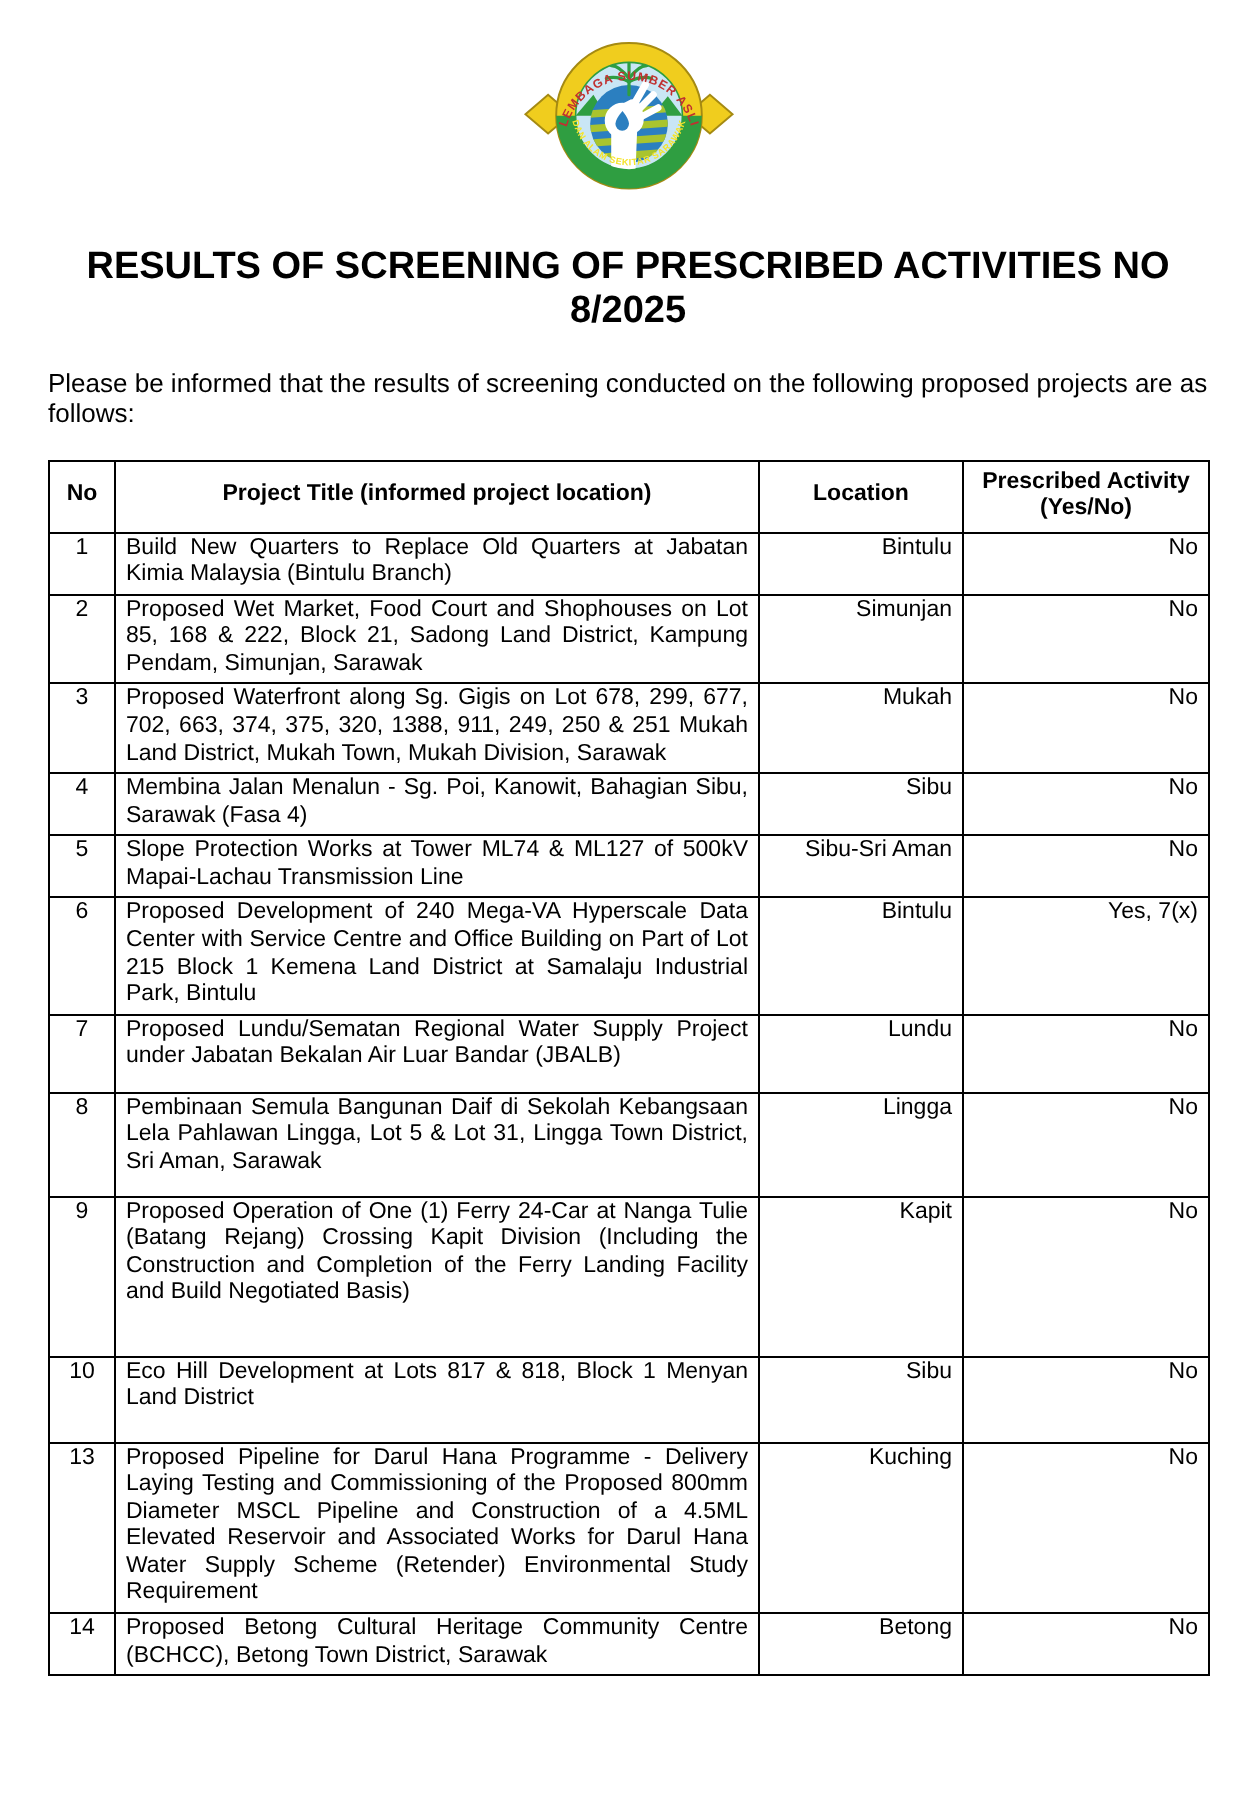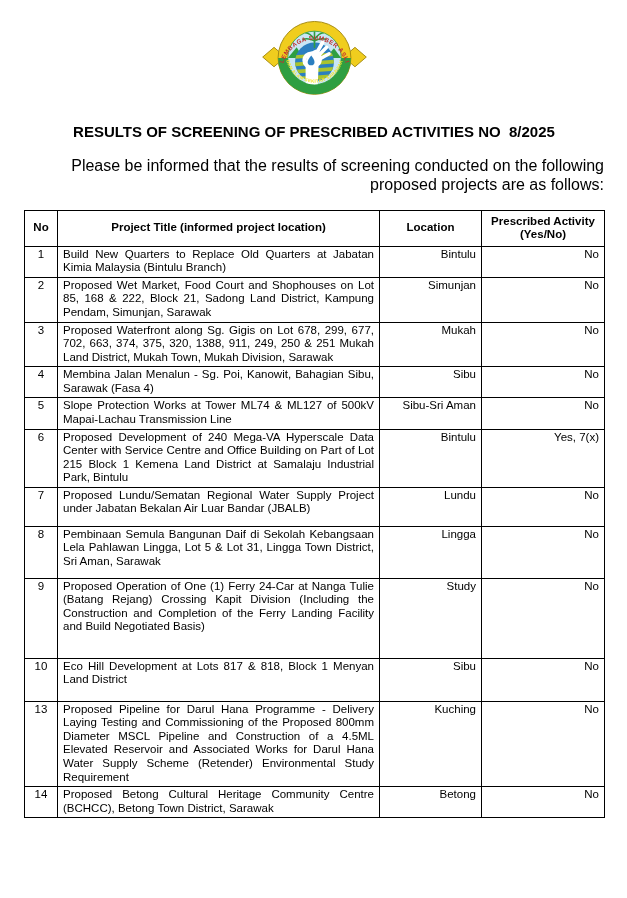--- a/index.html
+++ b/index.html
@@ -9,24 +9,24 @@
   }
   .page { padding: 13px 23px 0 24px; box-sizing: border-box; }
 
   
   .logo-wrap { text-align: center; margin-top: 2px; height: 90px; }
   .logo-wrap svg { display: inline-block; }
 
   
   .doc-title {
     margin: 18px 0 0 0; text-align: center;
-    font-size: 15px; font-weight: bold; white-space: pre-wrap;
+    font-size: 19px; font-weight: bold; white-space: pre-wrap;
   }
   .intro {
-    margin: 17px 0 0 0; font-size: 16px; line-height: 1.18; text-align: right;
+    margin: 17px 0 0 0; font-size: 13px; line-height: 1.18;
   }
 
   
   table.results {
     width: 580px; margin-top: 15px;
     border-collapse: collapse; table-layout: fixed;
     font-size: 11.5px; line-height: 1.18;
   }
   table.results th, table.results td {
     border: 1px solid #000; vertical-align: top;
@@ -180,21 +180,21 @@
         </tr>
         <tr>
           <td class="cell-no">8</td>
           <td class="cell-title">Pembinaan Semula Bangunan Daif di Sekolah Kebangsaan Lela Pahlawan Lingga, Lot 5 &amp; Lot 31, Lingga Town District, Sri Aman, Sarawak</td>
           <td class="cell-loc">Lingga</td>
           <td class="cell-pa">No</td>
         </tr>
         <tr>
           <td class="cell-no">9</td>
           <td class="cell-title">Proposed Operation of One (1) Ferry 24-Car at Nanga Tulie (Batang Rejang) Crossing Kapit Division (Including the Construction and Completion of the Ferry Landing Facility and Build Negotiated Basis)</td>
-          <td class="cell-loc">Study</td>
+          <td class="cell-loc">Kapit</td>
           <td class="cell-pa">No</td>
         </tr>
         <tr>
           <td class="cell-no">10</td>
           <td class="cell-title">Eco Hill Development at Lots 817 &amp; 818, Block 1 Menyan Land District</td>
           <td class="cell-loc">Sibu</td>
           <td class="cell-pa">No</td>
         </tr>
         <tr>
           <td class="cell-no">13</td>

